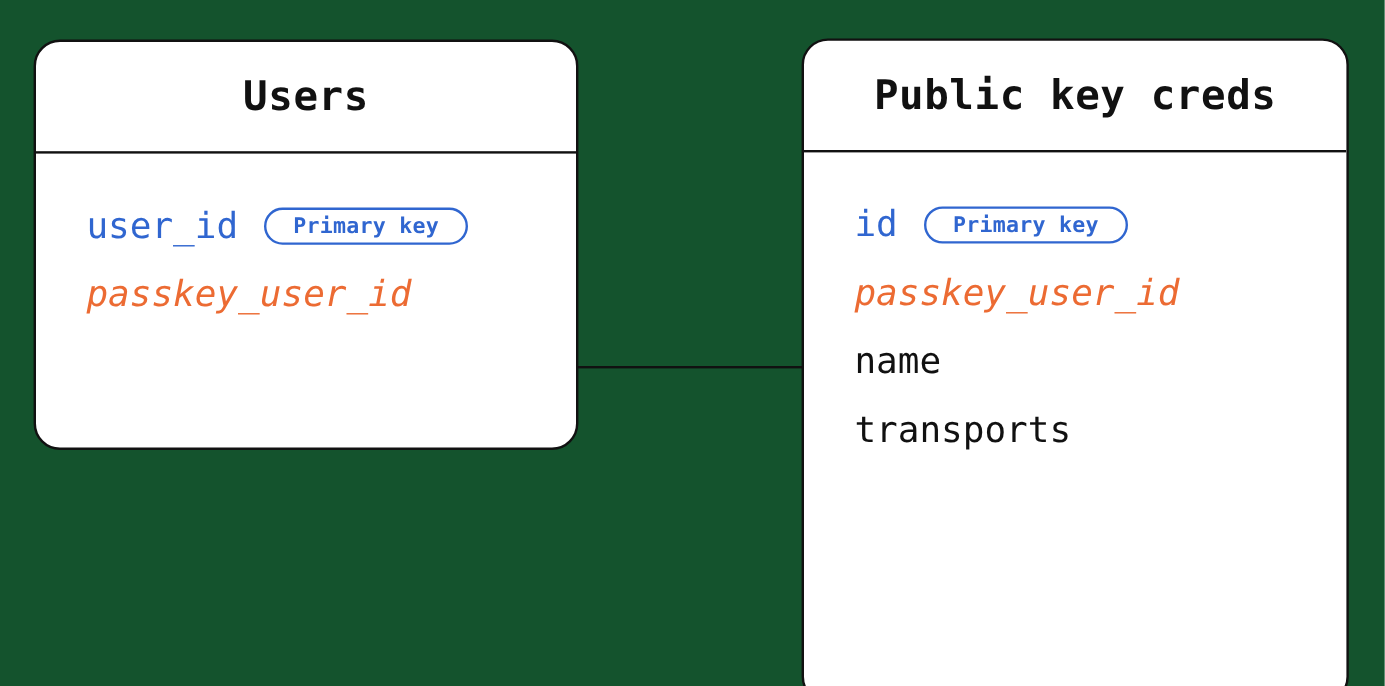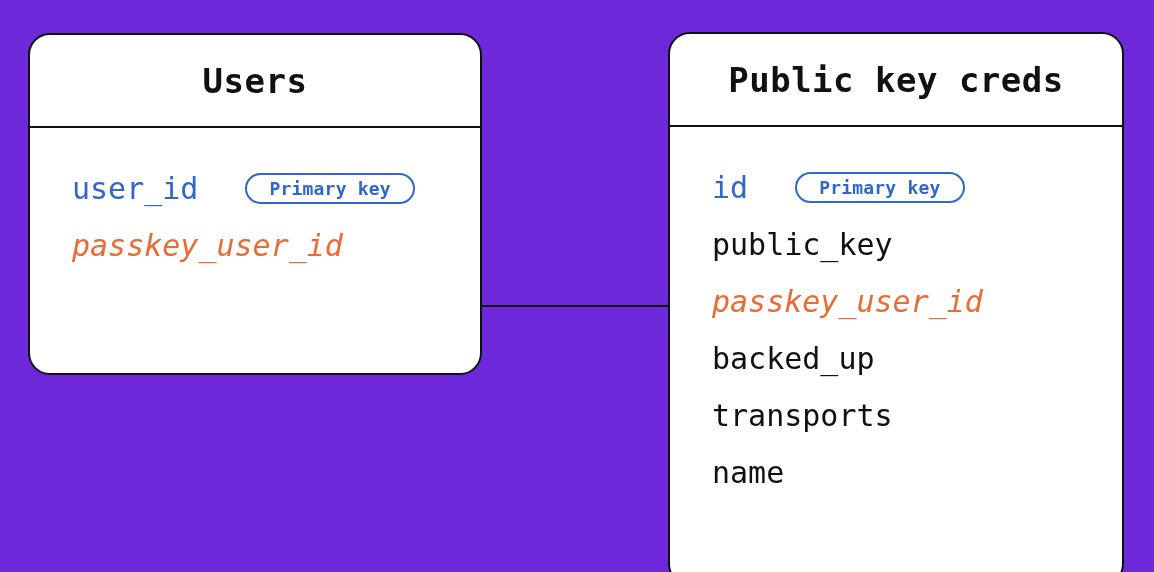--- a/index.html
+++ b/index.html
@@ -9,21 +9,21 @@
     background: #ffffff;
   }
   body {
     font-family: "DejaVu Sans Mono", "Liberation Mono", monospace;
   }
 
   #canvas {
     position: relative;
     width: 1154px;
     height: 572px;
-    background: #6d28d9;
+    background: #14532d;
     overflow: hidden;
   }
 
   
   .connector {
     position: absolute;
     background: #111111;
     height: 2px;
   }
 
@@ -57,21 +57,20 @@
     box-sizing: border-box;
     padding: 32px 0 28px 0;
   }
 
   .field-row {
     display: flex;
     align-items: center;
     height: 57px;
     padding-left: 42px;
     box-sizing: border-box;
-    gap: 25px;
   }
 
   .field-name {
     font-family: "DejaVu Sans Mono", "Liberation Mono", monospace;
     font-size: 30px;
     line-height: 1;
     color: #111111;
     white-space: nowrap;
   }
   .field-name.key   { color: #3066D0; }
@@ -140,36 +139,30 @@
 
   <div class="entity" id="entity-creds">
     <div class="entity-title">Public key creds</div>
     <div class="entity-fields">
 
       <div class="field-row">
         <span class="field-name key">id</span>
         <span class="badge">Primary key</span>
       </div>
 
-      <div class="field-row">
-        <span class="field-name">public_key</span>
-      </div>
 
       <div class="field-row">
         <span class="field-name fkey">passkey_user_id</span>
       </div>
 
+
       <div class="field-row">
-        <span class="field-name">backed_up</span>
+        <span class="field-name">name</span>
       </div>
 
       <div class="field-row">
         <span class="field-name">transports</span>
-      </div>
-
-      <div class="field-row">
-        <span class="field-name">name</span>
       </div>
 
     </div>
   </div>
 
 </div>
 
 </body></html>

